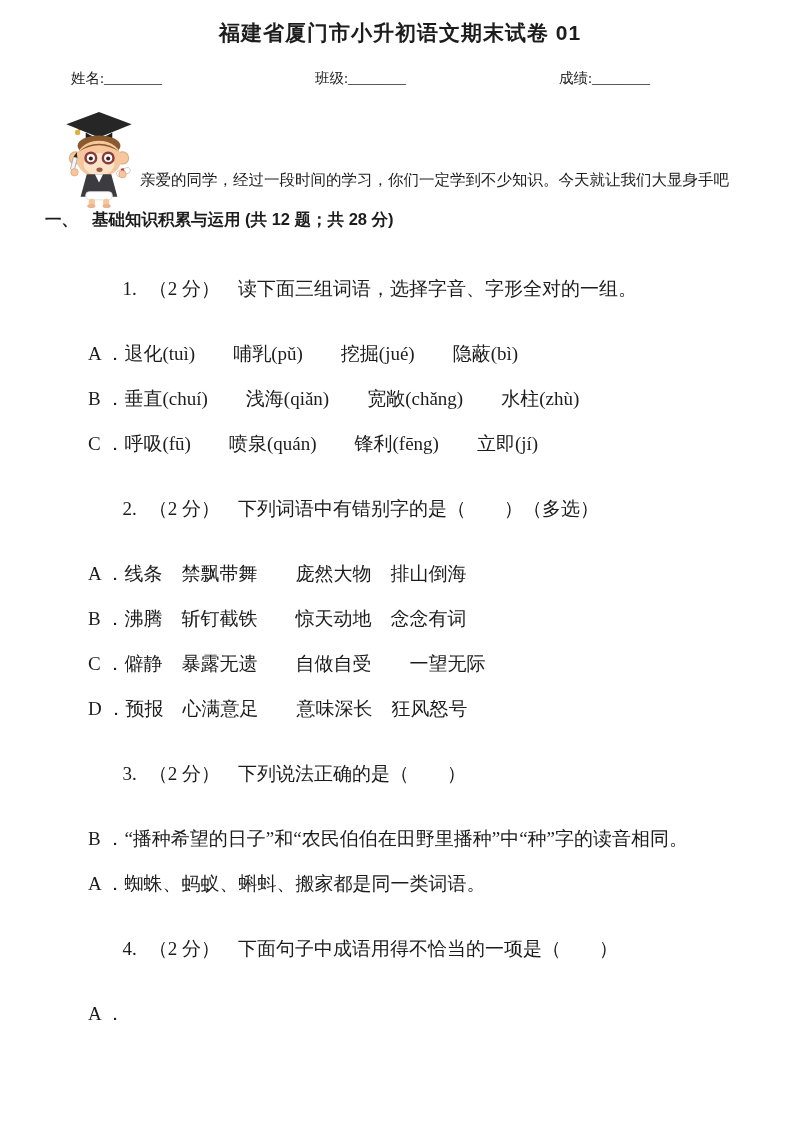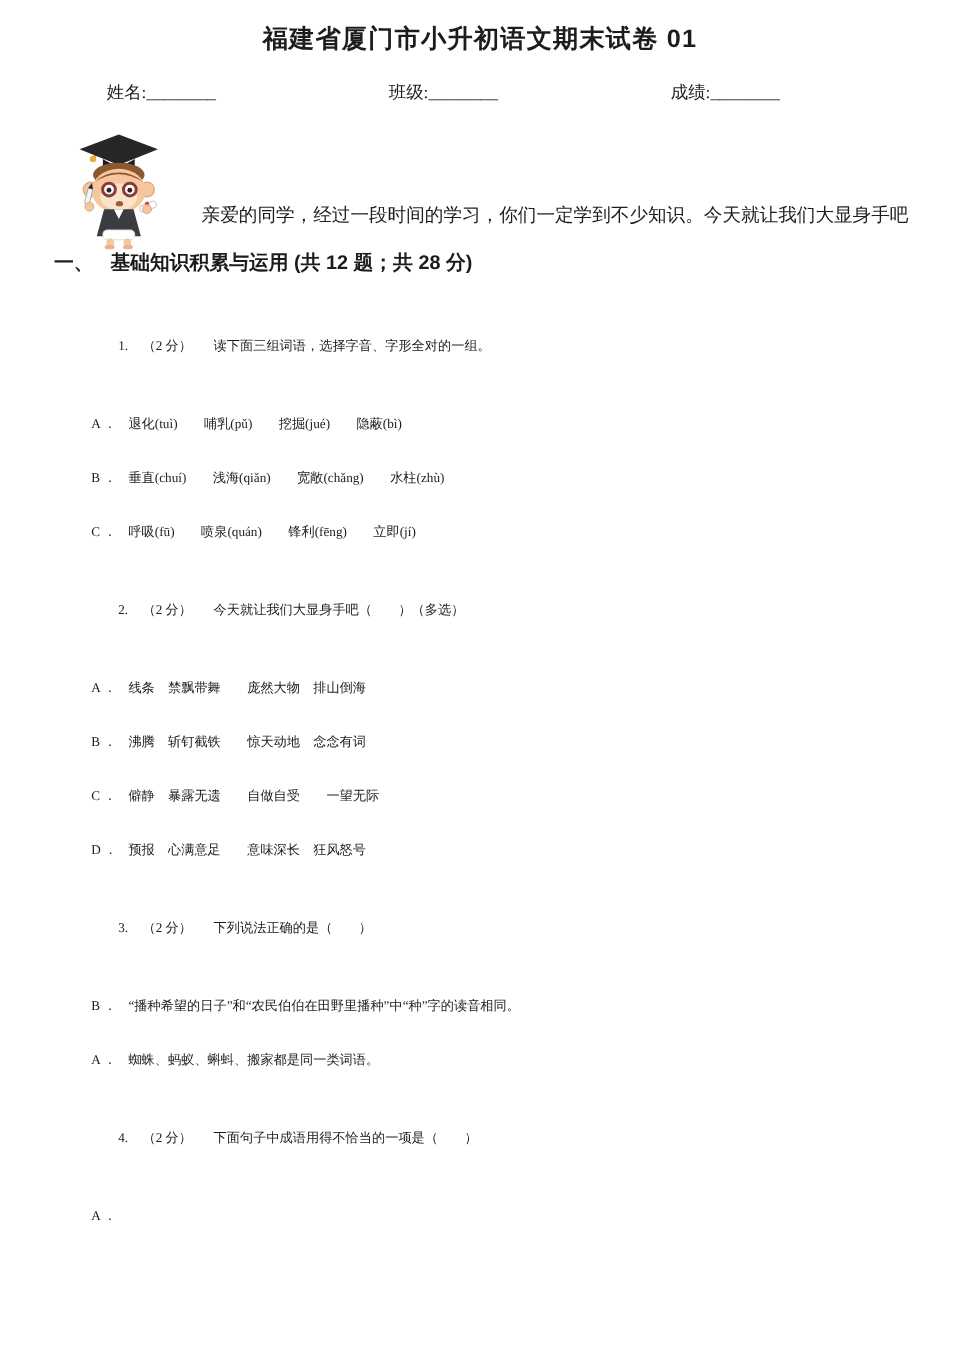--- a/index.html
+++ b/index.html
@@ -18,37 +18,36 @@
   .doc-title {
     margin-top: 20px;
     text-align: center;
     font-family: "Liberation Sans", "DejaVu Sans", sans-serif;
     font-weight: bold;
     font-size: 21px;
     letter-spacing: 1px;
     line-height: 26px;
   }
   .header-fields {
-    margin: 22px 150px 0 89px;
+    margin: 22px 150px 0 71px;
     display: flex;
     justify-content: space-between;
     font-size: 14.5px;
     line-height: 20px;
   }
   .field { white-space: nowrap; }
   .field .blank {
     display: inline-block;
     min-width: 58px;
     letter-spacing: 0;
     color: #1c1c1c;
   }
   .intro {
     position: relative;
     height: 120px;
-    text-align: center;
   }
   .mascot {
     position: absolute;
     left: 58px;
     top: 22px;
     width: 82px;
     height: 98px;
   }
   .greeting {
     position: absolute;
@@ -63,23 +62,23 @@
     margin: 0 0 0 45px;
     font-family: "Liberation Sans", "DejaVu Sans", sans-serif;
     font-weight: bold;
     font-size: 16.5px;
     line-height: 22px;
   }
   .section-heading .sec-index { margin-right: 14px; }
   .section-heading .sec-meta { font-weight: bold; }
   .questions { margin-top: 29px; }
   .row {
-    margin: 0 0 25px 4px;
+    margin: 0 0 25px 16px;
     line-height: 20px;
-    font-size: 11px;
+    font-size: 19px;
     white-space: pre-wrap;
   }
   .q-stem { padding-left: 78px; }
   .q-stem .q-number { margin-right: 12px; }
   .q-stem .q-score { margin-right: 18px; }
   .opt { padding-left: 72px; }
   .opt .opt-label {
     display: inline-block;
     min-width: 31px;
   }
@@ -155,21 +154,21 @@
     <p class="row q-stem">
       <span class="q-number">1.</span><span class="q-score">（2 分）</span><span>读下面三组词语，选择字音、字形全对的一组。</span>
     </p>
     <p class="row opt"><span class="opt-label">A ．</span><span>退化(tuì)　　哺乳(pǔ)　　挖掘(jué)　　隐蔽(bì)</span></p>
     <p class="row opt"><span class="opt-label">B ．</span><span>垂直(chuí)　　浅海(qiǎn)　　宽敞(chǎng)　　水柱(zhù)</span></p>
     <p class="row opt"><span class="opt-label">C ．</span><span>呼吸(fū)　　喷泉(quán)　　锋利(fēng)　　立即(jí)</span></p>
   </div>
 
   <div>
     <p class="row q-stem">
-      <span class="q-number">2.</span><span class="q-score">（2 分）</span><span>今天就让我们大显身手吧（　　）（多选）</span>
+      <span class="q-number">2.</span><span class="q-score">（2 分）</span><span>下列词语中有错别字的是（　　）（多选）</span>
     </p>
     <p class="row opt"><span class="opt-label">A ．</span><span>线条　禁飘带舞　　庞然大物　排山倒海</span></p>
     <p class="row opt"><span class="opt-label">B ．</span><span>沸腾　斩钉截铁　　惊天动地　念念有词</span></p>
     <p class="row opt"><span class="opt-label">C ．</span><span>僻静　暴露无遗　　自做自受　　一望无际</span></p>
     <p class="row opt"><span class="opt-label">D ．</span><span>预报　心满意足　　意味深长　狂风怒号</span></p>
   </div>
 
   <div>
     <p class="row q-stem">
       <span class="q-number">3.</span><span class="q-score">（2 分）</span><span>下列说法正确的是（　　）</span>

